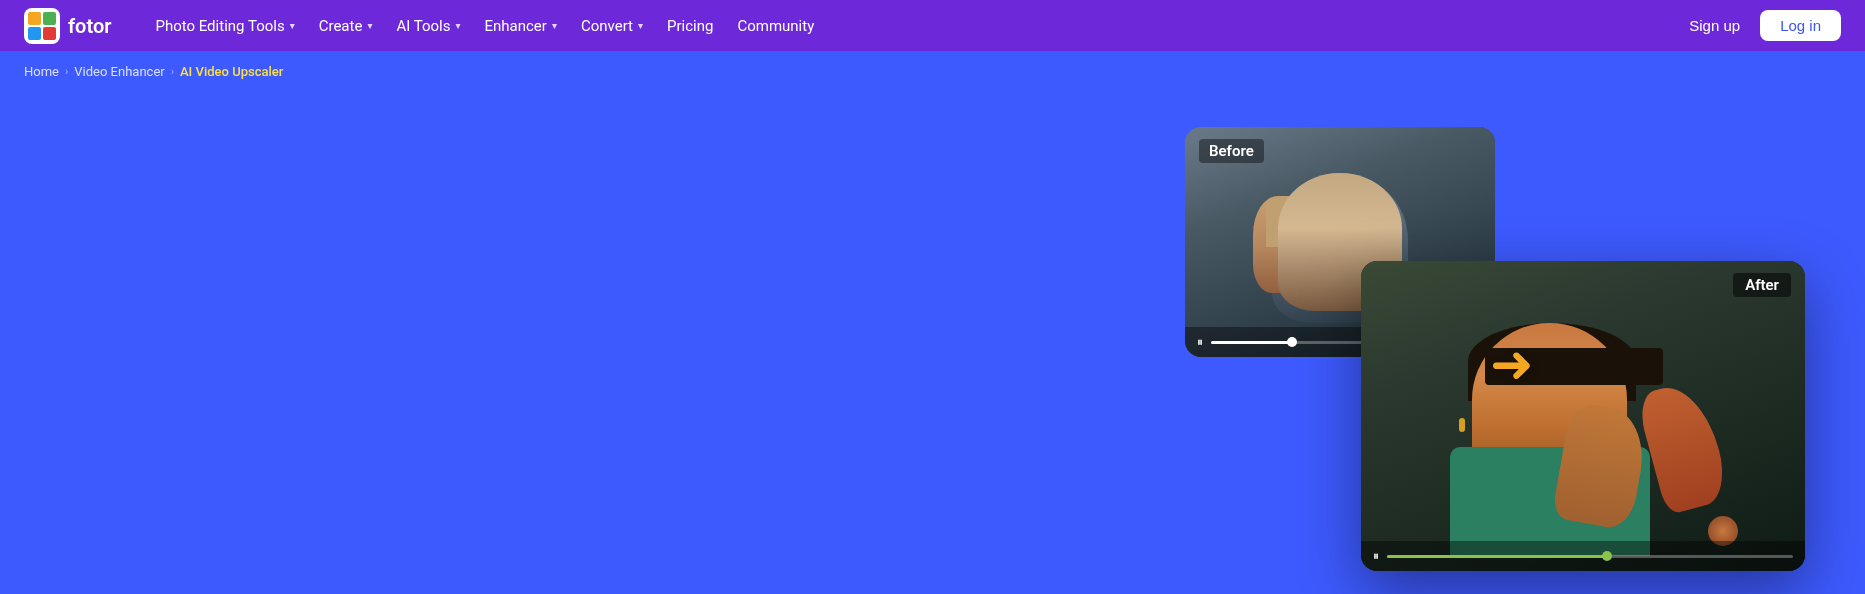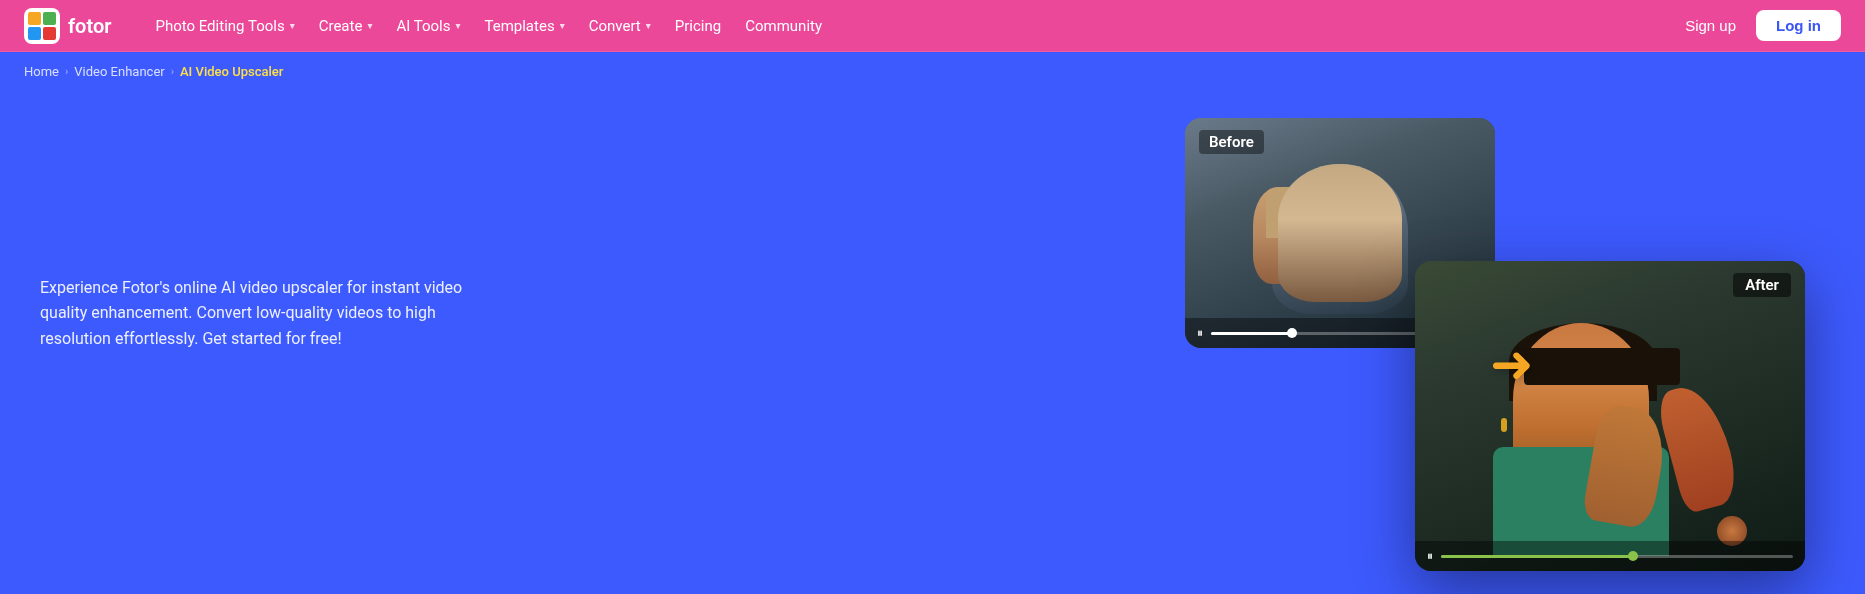--- a/index.html
+++ b/index.html
@@ -6,21 +6,21 @@
     body {
       font-family: -apple-system, BlinkMacSystemFont, 'Segoe UI', Roboto, sans-serif;
       background: #3d5afe;
       width: 1865px;
       min-height: 594px;
       overflow: hidden;
     }
 
     
     .navbar {
-      background: #ec4899;
+      background: #6d28d9;
       display: flex;
       align-items: center;
       padding: 0 24px;
       height: 52px;
       border-bottom: 1px solid rgba(255,255,255,0.1);
     }
     .logo {
       display: flex;
       align-items: center;
       gap: 8px;
@@ -73,21 +73,21 @@
       padding: 7px 16px;
       cursor: pointer;
       border-radius: 6px;
       background: transparent;
       border: none;
     }
     .btn-login {
       color: #3a56f5;
       background: white;
       font-size: 15px;
-      font-weight: 700;
+      font-weight: 400;
       padding: 7px 20px;
       border-radius: 8px;
       border: none;
       cursor: pointer;
     }
 
     
     .breadcrumb {
       padding: 12px 24px;
       display: flex;
@@ -142,21 +142,21 @@
       position: absolute;
       right: 60px;
       top: 20px;
       width: 620px;
       height: 460px;
     }
 
     
     .card-before {
       position: absolute;
-      top: 7px;
+      top: 16px;
       left: 0;
       width: 310px;
       height: 230px;
       border-radius: 16px;
       overflow: hidden;
       background: linear-gradient(135deg, #5a6a7a 0%, #3a4a55 40%, #2a3540 100%);
       z-index: 2;
     }
     .card-label {
       position: absolute;
@@ -223,21 +223,21 @@
       height: 60%;
       background: linear-gradient(180deg, #c4a882 0%, #d4b892 40%, #7a5a40 100%);
       border-radius: 50% 50% 30% 30% / 40% 40% 20% 20%;
     }
 
     
     .card-after {
       position: absolute;
       bottom: 0;
       right: 0;
-      width: 390px;
+      width: 444px;
       height: 310px;
       border-radius: 16px;
       overflow: hidden;
       background: linear-gradient(135deg, #2a3545 0%, #1a2535 50%, #0a1525 100%);
       z-index: 3;
       box-shadow: 0 20px 60px rgba(0,0,0,0.4);
     }
     .card-after-label {
       position: absolute;
       top: 12px;
@@ -381,21 +381,21 @@
     </div>
     <div class="nav-item">
       <span>Create</span>
       <span class="nav-chevron">▾</span>
     </div>
     <div class="nav-item">
       <span>AI Tools</span>
       <span class="nav-chevron">▾</span>
     </div>
     <div class="nav-item">
-      <span>Templates</span>
+      <span>Enhancer</span>
       <span class="nav-chevron">▾</span>
     </div>
     <div class="nav-item">
       <span>Convert</span>
       <span class="nav-chevron">▾</span>
     </div>
     <div class="nav-item">
       <span>Pricing</span>
     </div>
     <div class="nav-item">
@@ -412,21 +412,20 @@
 <div class="breadcrumb">
   <span class="breadcrumb-item">Home</span>
   <span class="breadcrumb-sep">›</span>
   <span class="breadcrumb-item">Video Enhancer</span>
   <span class="breadcrumb-sep">›</span>
   <span class="breadcrumb-current">AI Video Upscaler</span>
 </div>
 
 <section class="hero">
   <div class="hero-content">
-    <p class="hero-desc">Experience Fotor's online AI video upscaler for instant video quality enhancement. Convert low-quality videos to high resolution effortlessly. Get started for free!</p>
   </div>
 
   <div class="video-section">
 
     <div class="card-before">
       <div class="person-before">
 
         <div style="position:absolute;bottom:15%;left:28%;width:44%;height:65%;background:linear-gradient(170deg,#8a9aaa 0%,#6a7a88 20%,#4a5a68 60%,#2a3a48 100%);border-radius:50% 50% 30% 30%/45% 45% 20% 20%;"></div>
         <div style="position:absolute;bottom:28%;left:22%;width:20%;height:42%;background:linear-gradient(180deg,#c8a070 0%,#b88860 50%,#906040 100%);border-radius:40% 60% 30% 30%;"></div>
         <div style="position:absolute;bottom:45%;left:30%;width:38%;height:28%;background:linear-gradient(180deg,#a07050 0%,#c09070 50%,#d4a880 100%);border-radius:50% 50% 0 0;"></div>

